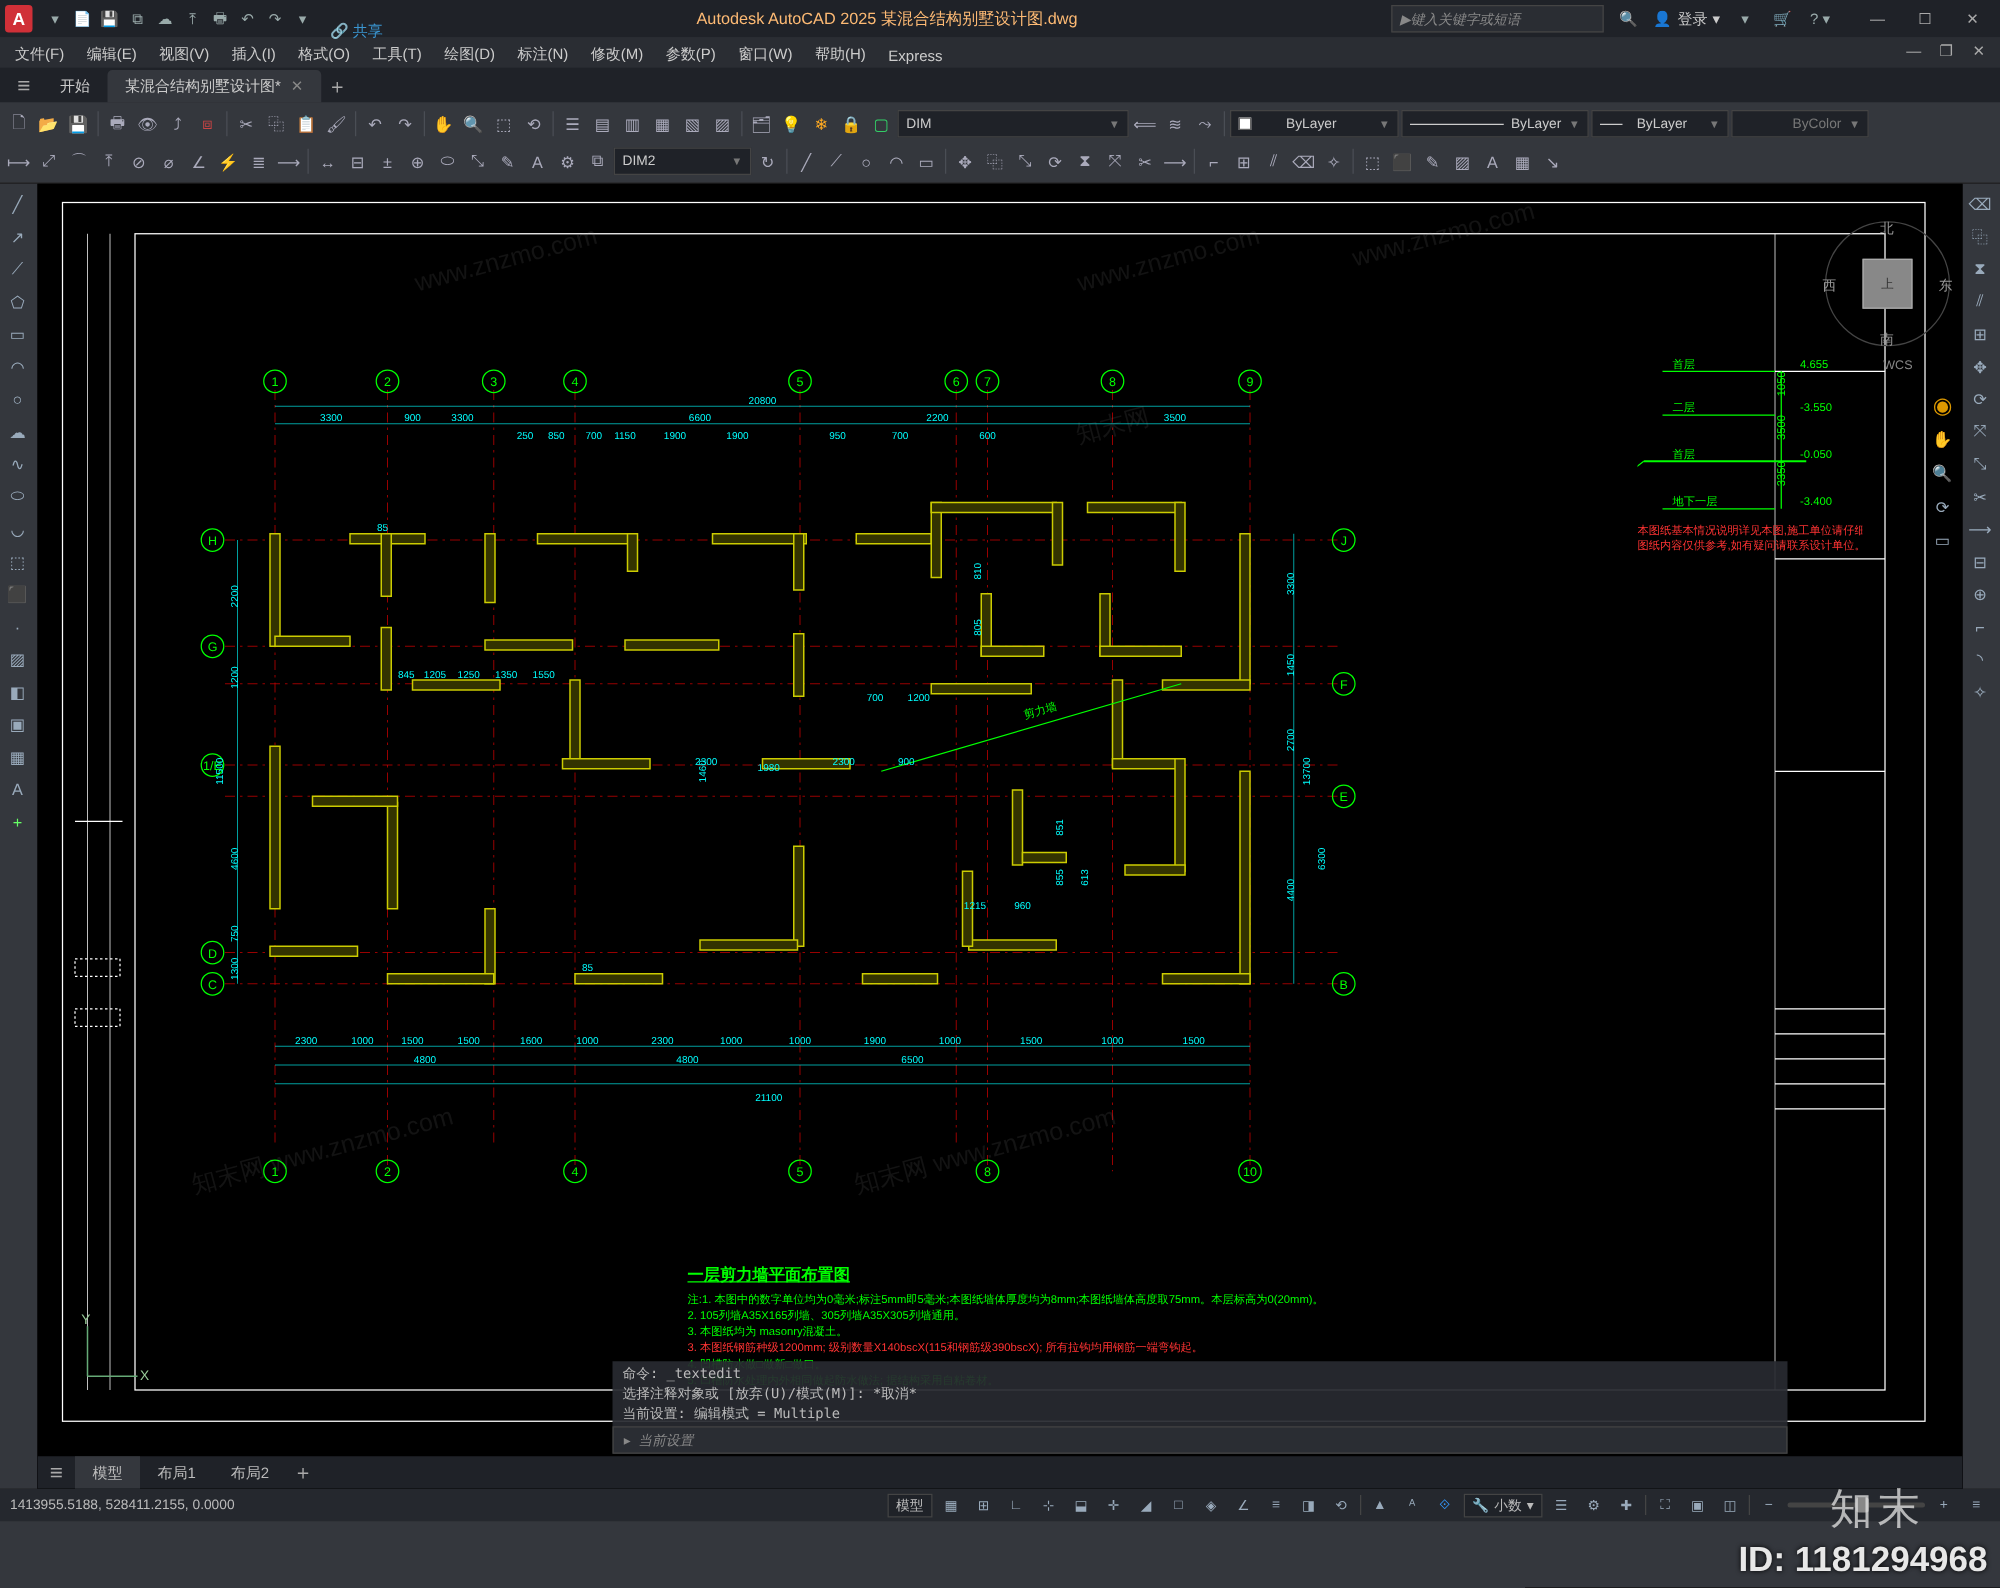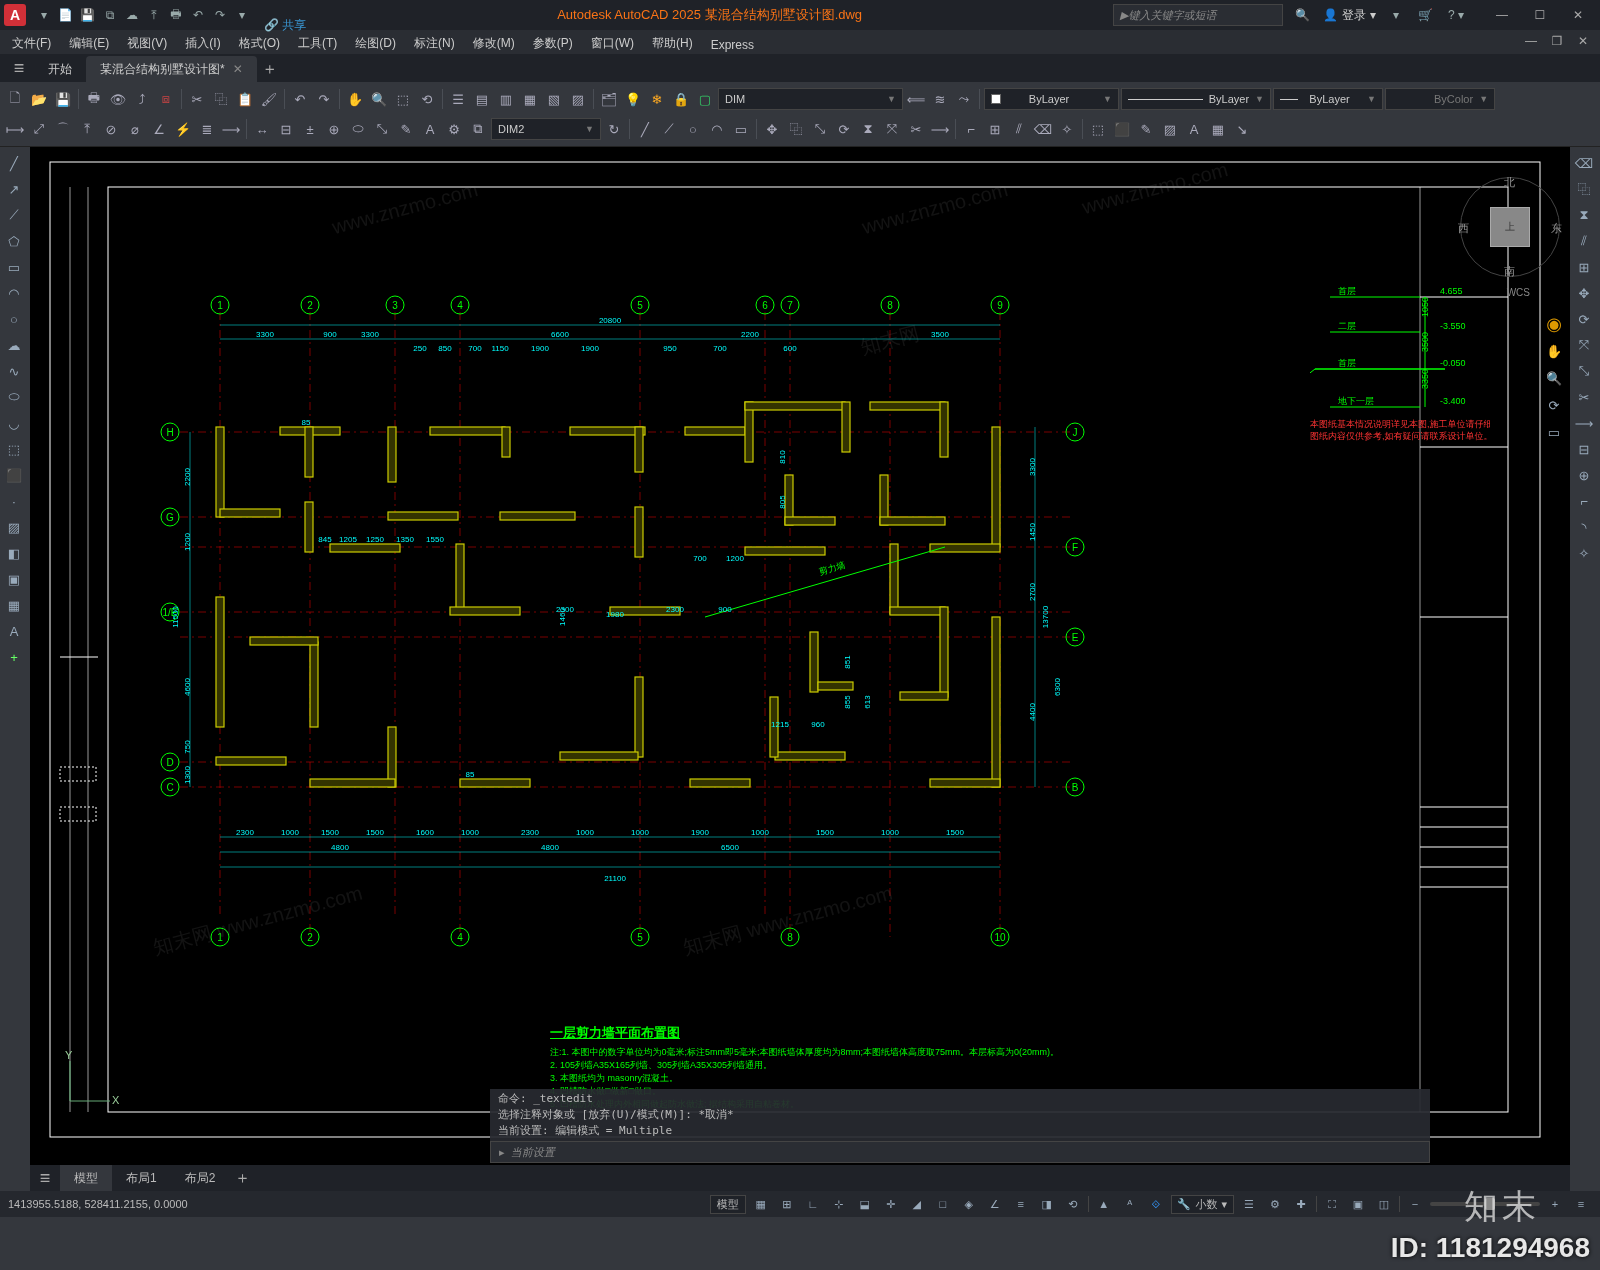--- a/index.html
+++ b/index.html
@@ -2,21 +2,21 @@
 <html><head>
 <meta charset="utf-8">
 <style>
 * { margin: 0; padding: 0; box-sizing: border-box; }
 body { font-family: "Microsoft YaHei", "Segoe UI", sans-serif; background: #34373d; width: 1600px; height: 1270px; overflow: hidden; color: #ccc; font-size: 12px; }
 .titlebar { height: 30px; background: #1f2228; display: flex; align-items: center; padding: 0 4px; }
 .app-icon { width: 22px; height: 22px; background: #d03038; border-radius: 3px; display: flex; align-items: center; justify-content: center; color: #fff; font-weight: bold; font-size: 14px; }
 .qat { display: flex; gap: 2px; margin-left: 8px; }
 .qat-btn { width: 20px; height: 20px; display: flex; align-items: center; justify-content: center; color: #9aa; cursor: pointer; }
 .share { margin-left: 12px; color: #3a95d0; font-size: 12px; margin-top: 21px; }
-.title-center { flex: 1; text-align: center; color: #f97316; font-size: 13px; }
+.title-center { flex: 1; text-align: center; color: #fdba74; font-size: 13px; }
 .title-right { display: flex; align-items: center; gap: 10px; }
 .search-box { background: #2a2d33; border: 1px solid #444; height: 22px; width: 170px; padding: 0 6px; color: #888; font-size: 11px; font-style: italic; display:flex;align-items:center; }
 .win-ctrl { display: flex; gap: 2px; margin-left: 8px; }
 .win-btn { width: 36px; height: 26px; display: flex; align-items: center; justify-content: center; color: #aaa; }
 
 .menubar { height: 24px; background: #2a2d33; display: flex; align-items: flex-end; padding: 0 4px; gap: 2px; }
 .menu-item { padding: 2px 8px; color: #ccc; font-size: 12px; cursor: pointer; }
 
 .tabbar { height: 28px; background: #1f2228; display: flex; align-items: flex-end; padding-left: 4px; }
 .hamburger { width: 30px; height: 28px; display: flex; align-items: center; justify-content: center; color: #aaa; font-size: 18px;}
@@ -569,20 +569,21 @@
       <text class="note" x="118" y="122" transform="rotate(-90 118 122)">3350</text>
       <text class="note-r" x="0" y="160">本图纸基本情况说明详见本图,施工单位请仔细阅读。</text>
       <text class="note-r" x="0" y="172">图纸内容仅供参考,如有疑问请联系设计单位。</text>
     </svg>
 
     <div style="position:absolute;left:520px;bottom:80px;width:640px;">
       <div style="color:#0f0;font-size:13px;text-decoration:underline;font-weight:bold;">一层剪力墙平面布置图</div>
       <div style="color:#0f0;font-size:9px;margin-top:4px;">注:1. 本图中的数字单位均为0毫米;标注5mm即5毫米;本图纸墙体厚度均为8mm;本图纸墙体高度取75mm。本层标高为0(20mm)。</div>
       <div style="color:#0f0;font-size:9px;">2. 105列墙A35X165列墙、305列墙A35X305列墙通用。</div>
       <div style="color:#0f0;font-size:9px;">3. 本图纸均为 masonry混凝土。</div>
+      <div style="color:#f33;font-size:9px;">3. 本图纸钢筋种级1200mm; 级别数量X140bscX(115和钢筋级390bscX); 所有拉钩均用钢筋一端弯钩起。</div>
       <div style="color:#0f0;font-size:9px;">4. 凹槽防水做□做新□做口。</div>
       <div style="color:#0f0;font-size:9px;">5. 凹槽防水处理内外相同做起防水做法; 据结构采用自粘卷材。</div>
     </div>
 
     <div class="viewcube">
       <div class="vc-ring"></div>
       <div class="vc-face">上</div>
       <div class="vc-dir" style="left:44px;top:-2px;">北</div>
       <div class="vc-dir" style="left:44px;bottom:-2px;">南</div>
       <div class="vc-dir" style="right:-2px;top:44px;">东</div>

